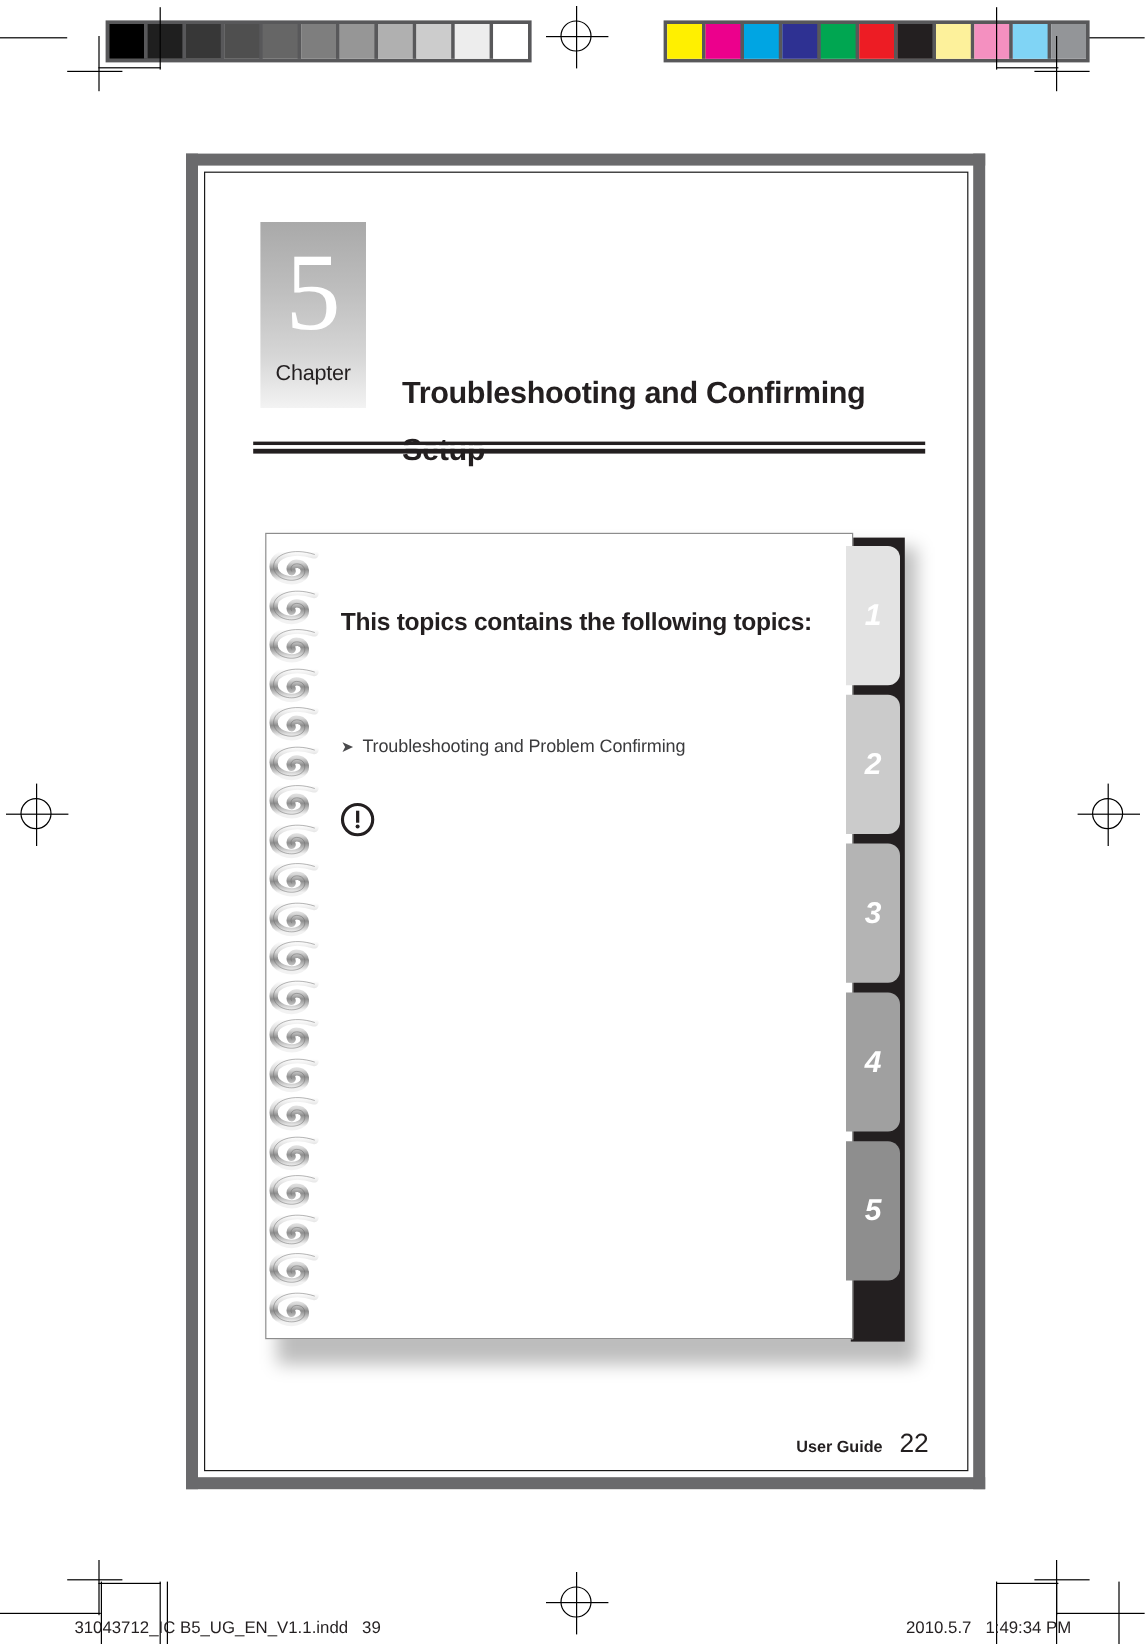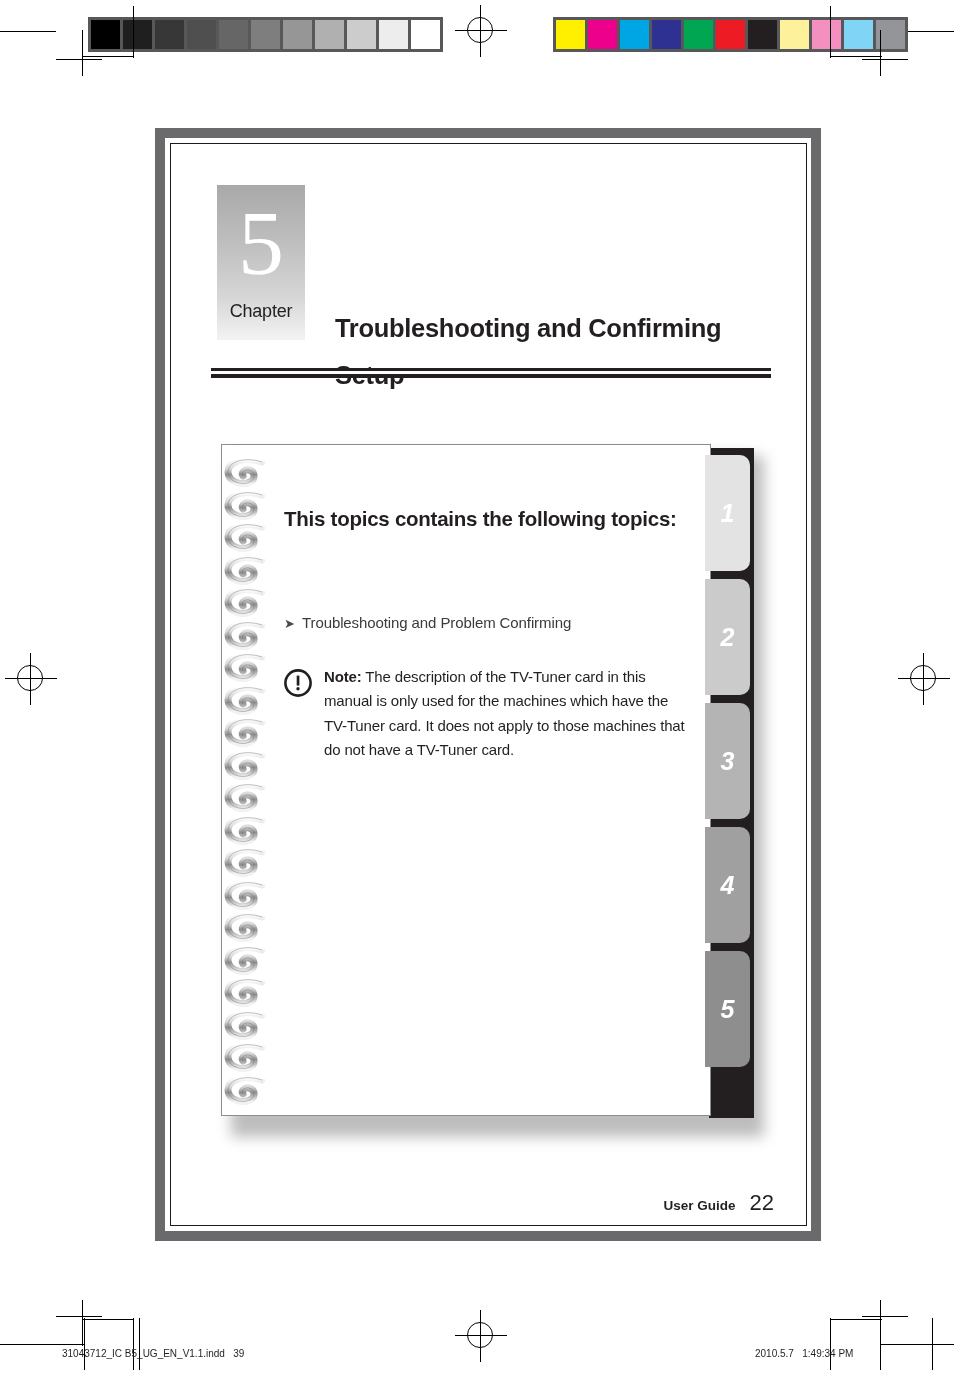--- a/index.html
+++ b/index.html
@@ -263,21 +263,21 @@
     align-items: baseline;
     color: #231f20;
   }
   #footer-label { font-size: 13.5px; font-weight: bold; }
   #footer-page  { font-size: 22px; margin-left: 14px; }
 
   
   .slug {
     position: absolute;
     top: 1348px;
-    font-size: 10px;
+    font-size: 14px;
     color: #231f20;
     white-space: pre;
     font-family: "Liberation Sans", sans-serif;
     text-align: center;
   }
   #slug-left  { left: 62px; }
   #slug-right { left: 755px; }
   .slug-rule-v { position: absolute; background: #000; width: 1.2px; }
   #slug-bar-1 { left: 84px;  top: 1318px; height: 52px; }
   #slug-bar-2 { left: 139px; top: 1318px; height: 52px; }
@@ -648,23 +648,20 @@
 </div>
 
 <div id="note-block">
   <span id="note-icon">
     <svg viewBox="0 0 30 30" width="30" height="30" aria-hidden="true">
       <circle cx="15" cy="15" r="12.6" fill="none" stroke="#231f20" stroke-width="2.6"></circle>
       <rect x="13.7" y="7.6" width="2.7" height="10" fill="#231f20"></rect>
       <circle cx="15" cy="20.8" r="1.7" fill="#231f20"></circle>
     </svg>
   </span>
-  <div id="note-text">
-    <b>Note:</b><span> The description of the TV-Tuner card in this manual is only used for the machines which have the TV-Tuner card. It does not apply to those machines that do not have a TV-Tuner card.</span>
-  </div>
 </div>
 
 <div class="index-tab" id="tab-1" style="background: rgb(227, 227, 227); top: 455px; height: 116px;">
   <span>1</span>
 </div>
 <div class="index-tab" id="tab-2" style="background: rgb(203, 203, 203); top: 579px; height: 116px;">
   <span>2</span>
 </div>
 <div class="index-tab" id="tab-3" style="background: rgb(180, 180, 180); top: 703px; height: 116px;">
   <span>3</span>

